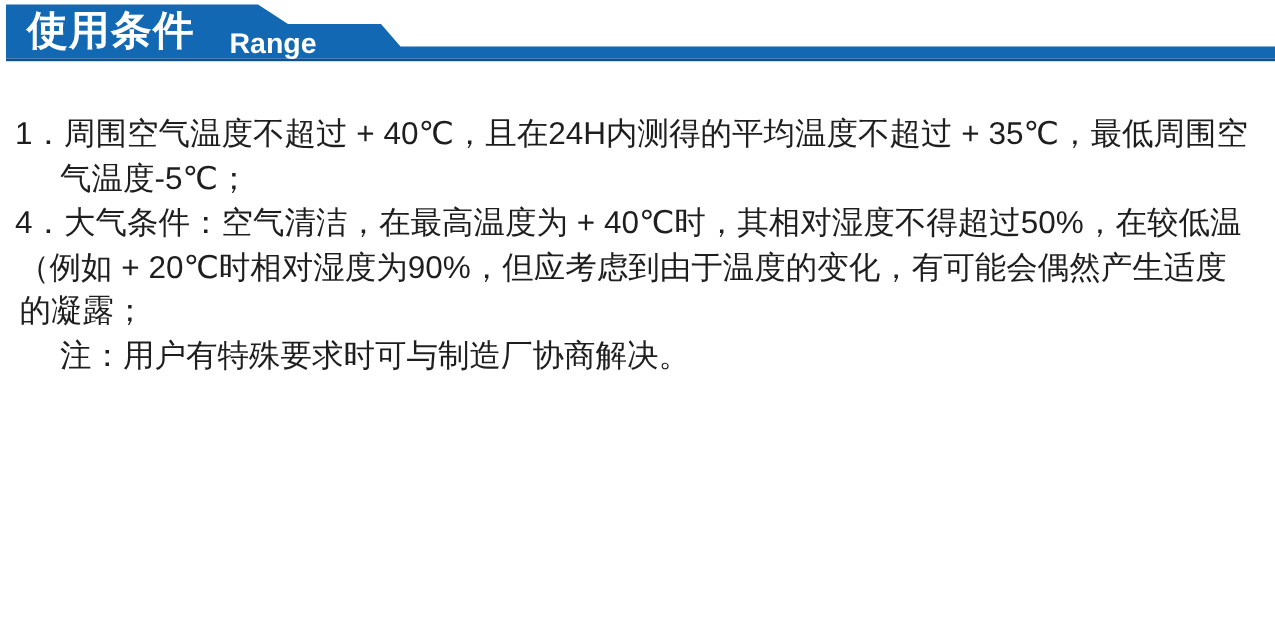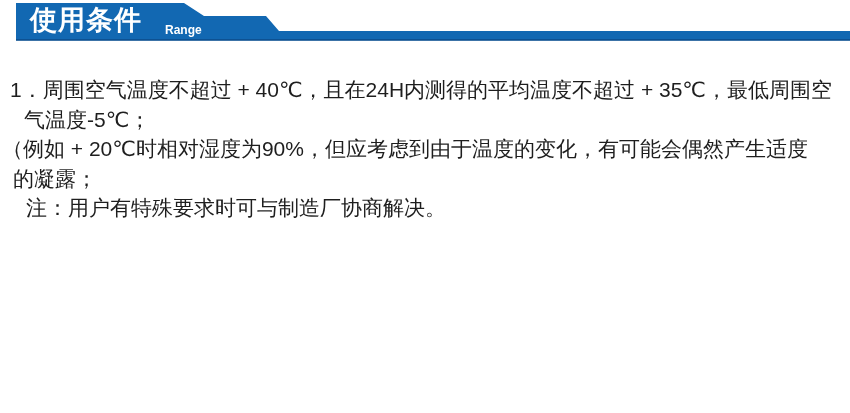--- a/index.html
+++ b/index.html
@@ -6,65 +6,66 @@
   html, body {
     width: 850px; height: 413px;
     background: #ffffff;
     font-family: "Liberation Sans", "DejaVu Sans", sans-serif;
     overflow: hidden;
     position: relative;
   }
   .page { position: relative; width: 850px; height: 413px; background: #fff; }
 
   
-  .banner { position: absolute; left: 16px; top: 0; width: 760px; height: 44px; }
+  .banner { position: absolute; left: 4px; top: 0; width: 760px; height: 44px; }
   .banner svg { display: block; }
   .banner-title {
     position: absolute; left: 14px; top: 3px;
     color: #ffffff; font-size: 27px; font-weight: 700;
     letter-spacing: 1px; line-height: 34px; white-space: nowrap;
   }
   .banner-subtitle {
     position: absolute; left: 149px; top: 22px;
-    color: #ffffff; font-size: 12px; font-weight: 700;
+    color: #ffffff; font-size: 19px; font-weight: 700;
     line-height: 16px; white-space: nowrap;
   }
 
   
   .conditions {
     position: absolute; left: 0; top: 75px; width: 850px;
     color: #1e1e1e; font-size: 21px; font-weight: 400;
   }
   .cond-line {
     height: 29.5px; line-height: 29.5px;
     white-space: nowrap;
   }
   .indent-item   { padding-left: 10px; }  
-  .indent-cont   { padding-left: 24px; }  
-  .indent-paren  { padding-left: 2px;  }  
+  .indent-cont   { padding-left: 40px; }  
+  .indent-paren  { padding-left: 12px;  }  
   .indent-paren2 { padding-left: 13px;  }  
-  .indent-note   { padding-left: 26px; }  
+  .indent-note   { padding-left: 40px; }  
 </style>
 </head>
 <body>
 
 <div class="page">
 
   <div class="banner">
     <svg width="850" height="44" viewBox="0 0 850 44">
 
       <polygon points="0,3 168,3 188,16 250,16 263,31 850,31 850,39 0,39" fill="#1268b2"></polygon>
 
       <rect x="0" y="39" width="850" height="1.8" fill="#0d5192"></rect>
     </svg>
     <div class="banner-title">使用条件</div>
     <div class="banner-subtitle">Range</div>
   </div>
 
   <div class="conditions">
     <div class="cond-line indent-item">1．周围空气温度不超过 + 40℃，且在24H内测得的平均温度不超过 + 35℃，最低周围空</div>
     <div class="cond-line indent-cont">气温度-5℃；</div>
+    <div class="cond-line indent-item">4．大气条件：空气清洁，在最高温度为 + 40℃时，其相对湿度不得超过50%，在较低温</div>
     <div class="cond-line indent-paren">（例如 + 20℃时相对湿度为90%，但应考虑到由于温度的变化，有可能会偶然产生适度</div>
     <div class="cond-line indent-paren2">的凝露；</div>
     <div class="cond-line indent-note">注：用户有特殊要求时可与制造厂协商解决。</div>
   </div>
 
 </div>
 
 </body></html>

